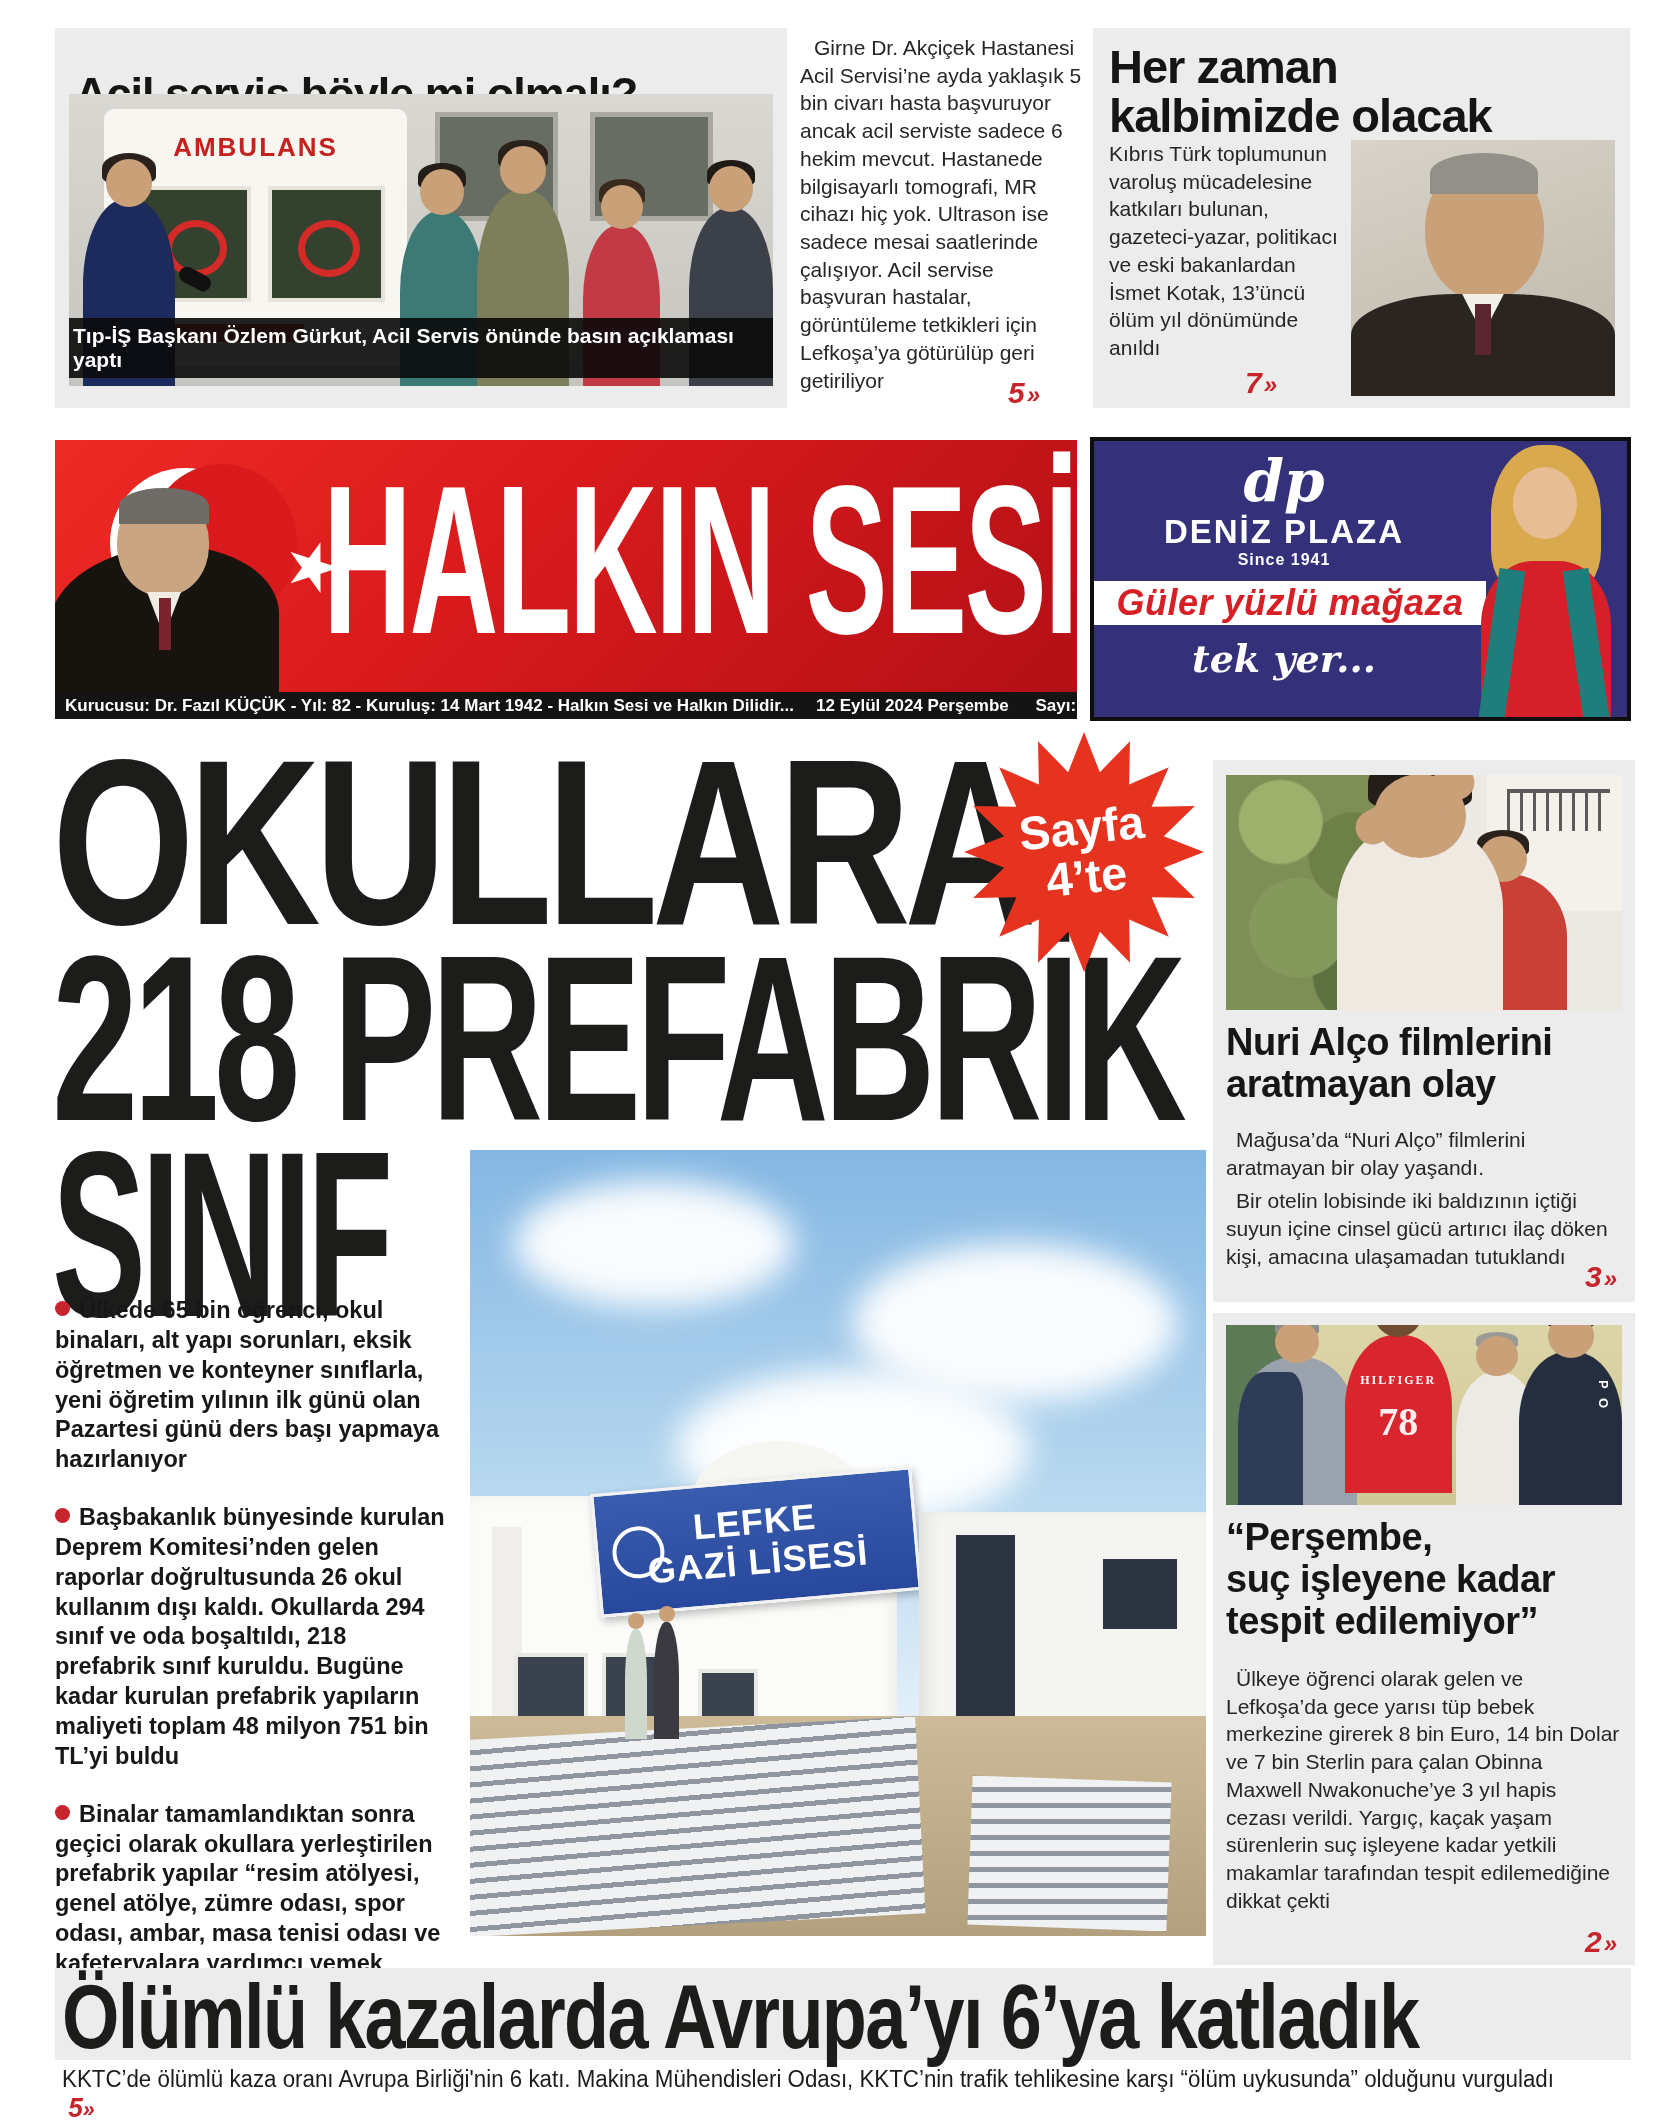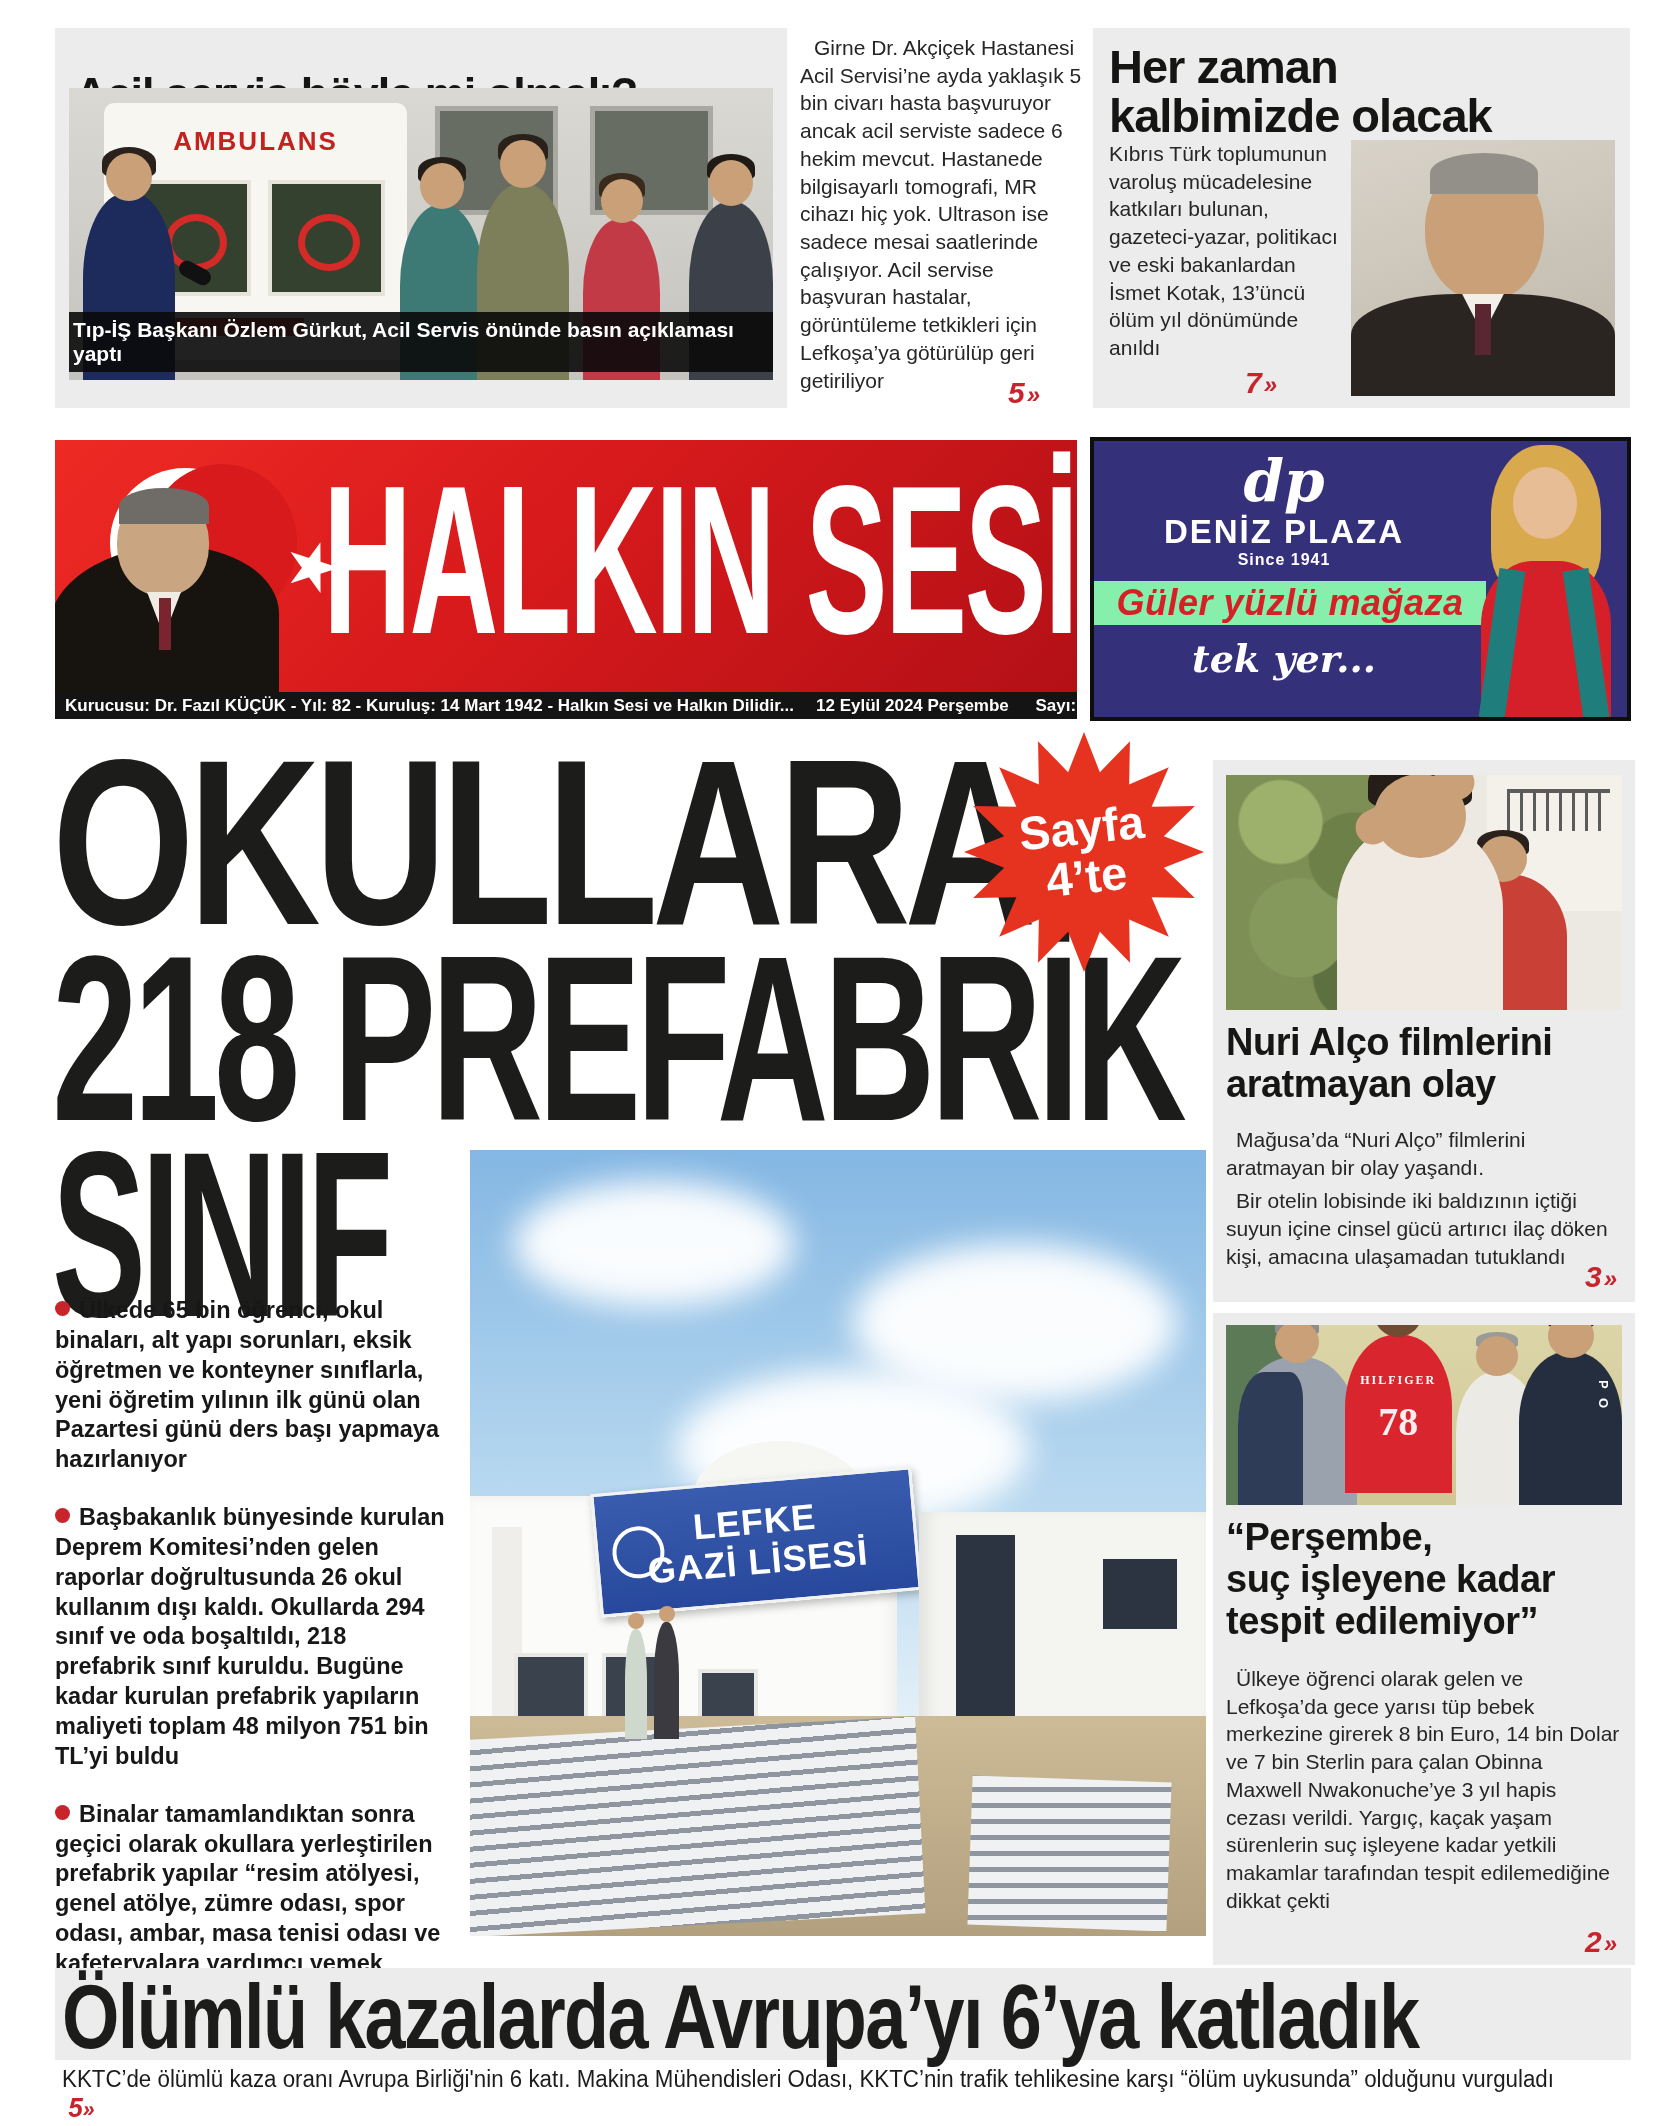--- a/index.html
+++ b/index.html
@@ -41,21 +41,21 @@
             background:linear-gradient(135deg,#ee2a24 0%,var(--c-masthead_red,#d81a1c) 45%,#b31016 100%);}
   .mh-title{position:absolute;left:268px;top:6px;font-size:212px;font-weight:bold;color:#fff;
             letter-spacing:-4px;transform:scaleX(0.58);transform-origin:left top;line-height:1.08;white-space:nowrap;}
   .mh-bar{position:absolute;left:55px;top:692px;width:1022px;height:27px;background:#141414;color:#fff;
           font-size:17px;font-weight:bold;display:flex;align-items:center;justify-content:space-between;
           padding:0 10px;box-sizing:border-box;white-space:nowrap;}
   .mh-right span{margin-left:22px;}
   
   .ad{position:absolute;left:1090px;top:437px;width:541px;height:284px;background:var(--c-ad_navy,#35307a);
       border:4px solid #0e0e0e;box-sizing:border-box;overflow:hidden;color:#fff;}
-  .ad-band{position:absolute;left:0;top:140px;width:392px;height:44px;background:#86efac;display:flex;
+  .ad-band{position:absolute;left:0;top:140px;width:392px;height:44px;background:#ffffff;display:flex;
            align-items:center;justify-content:center;}
   .ad-band div{color:#d71f26;font-size:36px;font-weight:bold;font-style:italic;letter-spacing:0.5px;}
   .ad-script{font-family:"DejaVu Serif", serif;font-style:italic;font-weight:bold;color:#fff;text-align:center;}
   
   .bottom-band{position:absolute;left:55px;top:1968px;width:1576px;height:92px;background:var(--c-panel_gray,#e9e9e9);}
   .bottom-head{position:absolute;left:62px;top:1966px;font-size:90px;font-weight:bold;letter-spacing:-2px;
                transform:scaleX(0.82);transform-origin:left top;white-space:nowrap;color:#1c1c1a;}
   .bottom-sub{position:absolute;left:62px;top:2066px;width:1560px;font-size:23px;color:#1c1c1c;
               transform:scaleX(0.97);transform-origin:left top;}
   .bottom-sub .pageref-inline{color:var(--c-accent_red,#c8242c);font-weight:bold;font-style:italic;}
@@ -91,21 +91,21 @@
   .jacket-po{position:absolute;right:10%;top:18%;color:#fff;font-weight:bold;font-size:13px;line-height:1.4;
              writing-mode:vertical-rl;letter-spacing:3px;}
 </style>
 </head>
 <body>
 
 <div id="page">
 
   <section class="panel" style="left:55px;top:28px;width:732px;height:380px;">
     <h1 class="tl-head headline">Acil servis böyle mi olmalı?</h1>
-    <div class="photo scene-amb" style="left:14px;top:60px;width:704px;height:292px;">
+    <div class="photo scene-amb" style="left:14px;top:66px;width:704px;height:292px;">
       <div class="bwin abs" style="left:52%;width:16%;height:34%;"></div>
       <div class="bwin abs" style="left:74%;width:16%;height:34%;"></div>
       <div class="amb">
         <div class="amb-label">AMBULANS</div>
         <div class="amb-glass" style="left:10%;">
             <div class="ring"></div>
           </div>
         <div class="amb-glass" style="left:54%;">
             <div class="ring"></div>
           </div>

